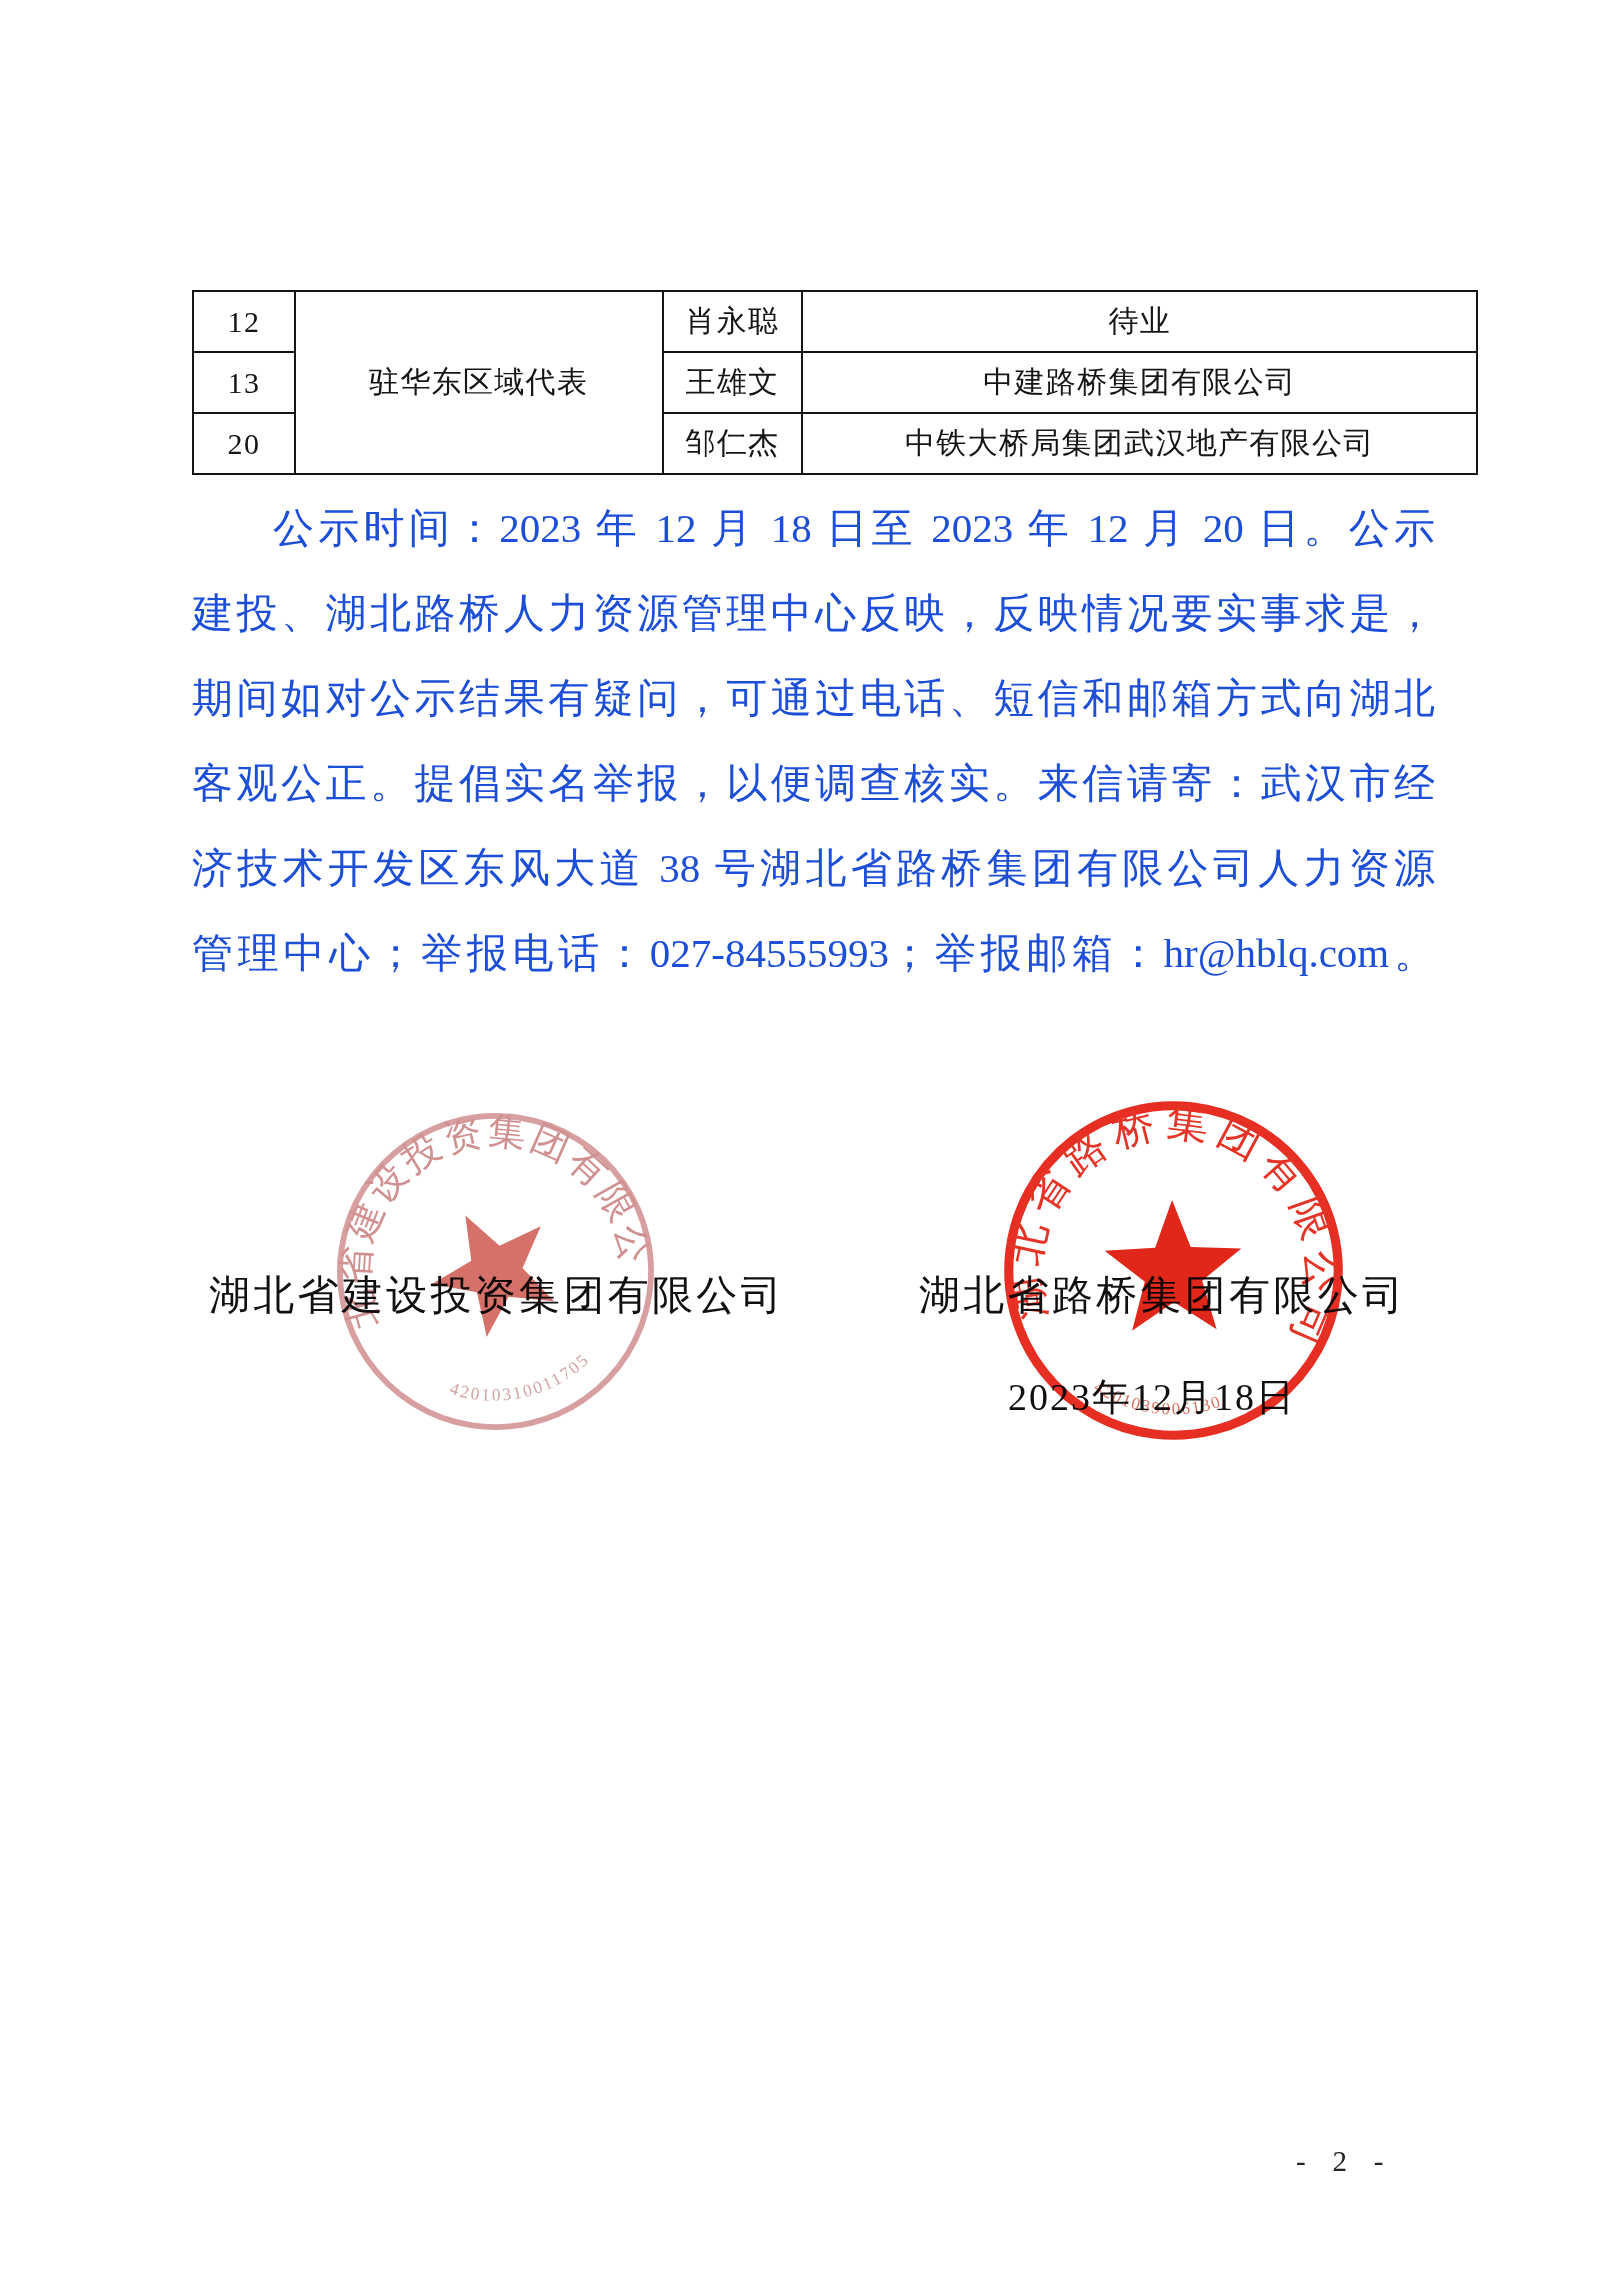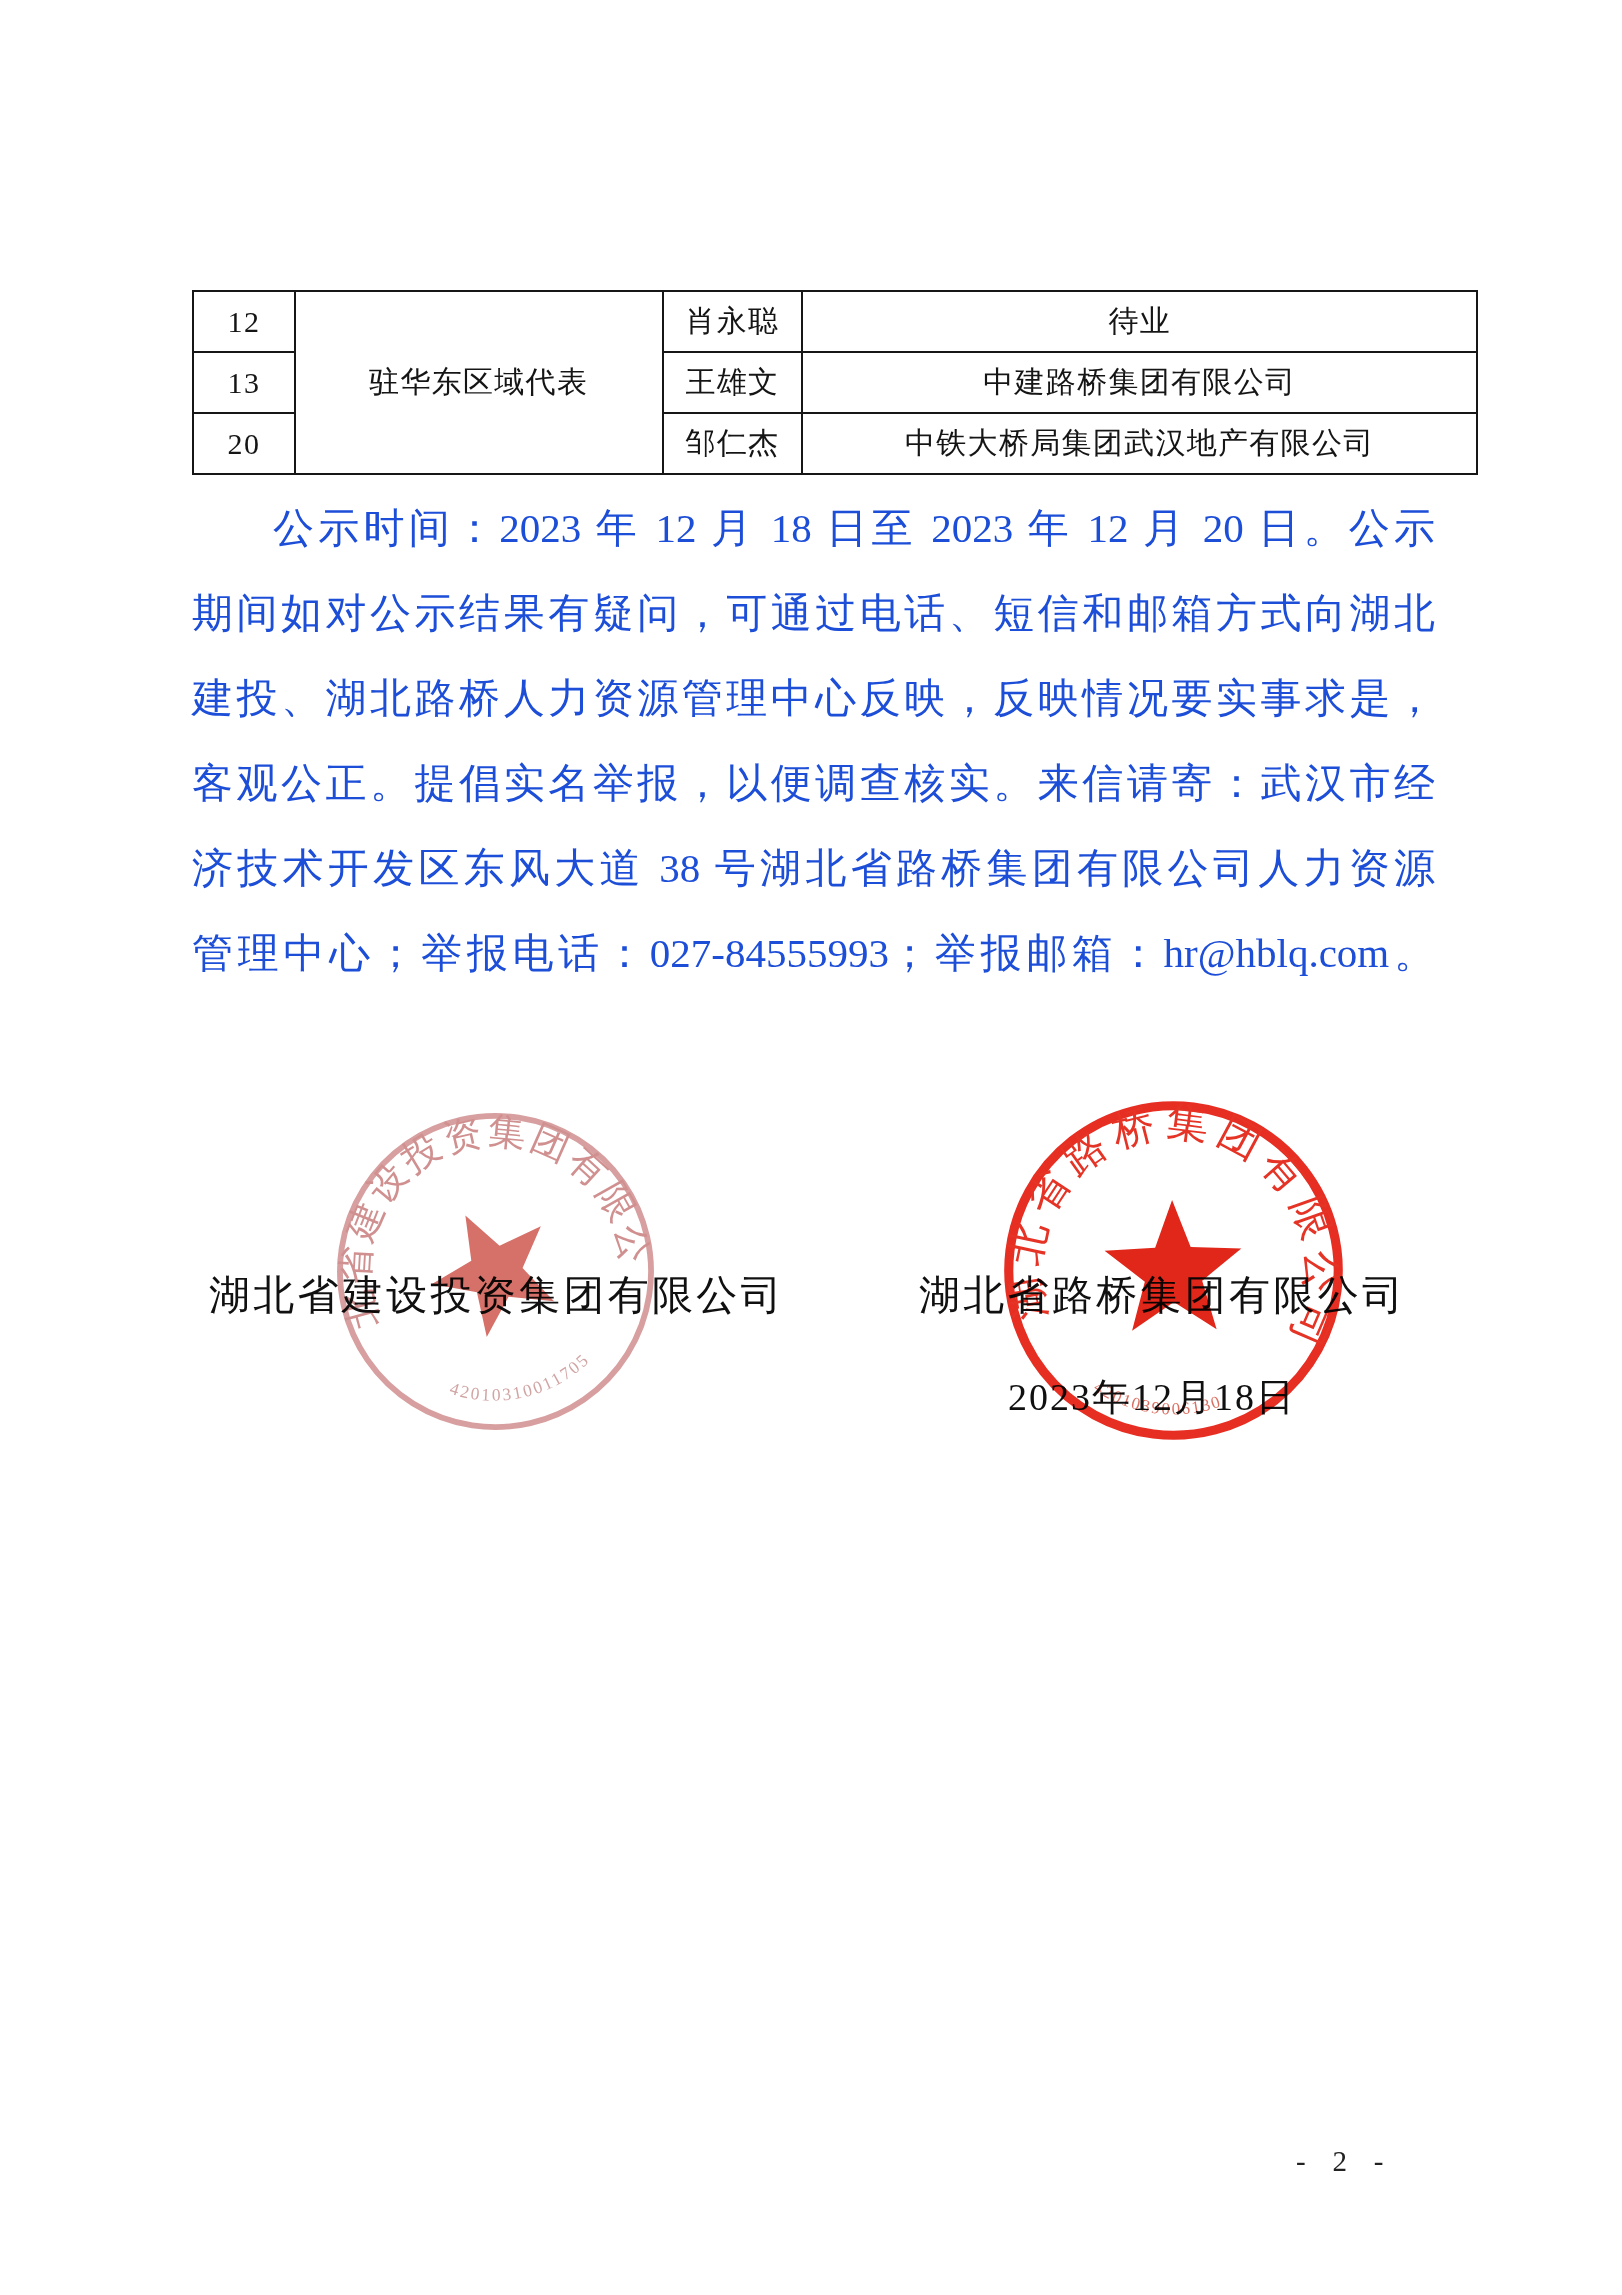--- a/index.html
+++ b/index.html
@@ -101,22 +101,22 @@
     <tr>
       <td class="col-num">20</td>
       <td class="col-name">邹仁杰</td>
       <td class="col-comp">中铁大桥局集团武汉地产有限公司</td>
     </tr>
   </tbody>
     </table>
 
   <div class="notice">
     <div class="pline indent">公示时间：2023 年 12 月 18 日至 2023 年 12 月 20 日。公示</div>
+    <div class="pline">建投、湖北路桥人力资源管理中心反映，反映情况要实事求是，</div>
     <div class="pline">期间如对公示结果有疑问，可通过电话、短信和邮箱方式向湖北</div>
-    <div class="pline">建投、湖北路桥人力资源管理中心反映，反映情况要实事求是，</div>
     <div class="pline">客观公正。提倡实名举报，以便调查核实。来信请寄：武汉市经</div>
     <div class="pline">济技术开发区东风大道 38 号湖北省路桥集团有限公司人力资源</div>
     <div class="pline">管理中心；举报电话：027-84555993；举报邮箱：hr@hblq.com。</div>
   </div>
 
   <div class="sig sig-left">湖北省建设投资集团有限公司</div>
   <div class="sig sig-right">湖北省路桥集团有限公司</div>
   <div class="doc-date">2023年12月18日</div>
 
   <svg class="seal seal-left" viewBox="0 0 520 520" xmlns="http://www.w3.org/2000/svg">

